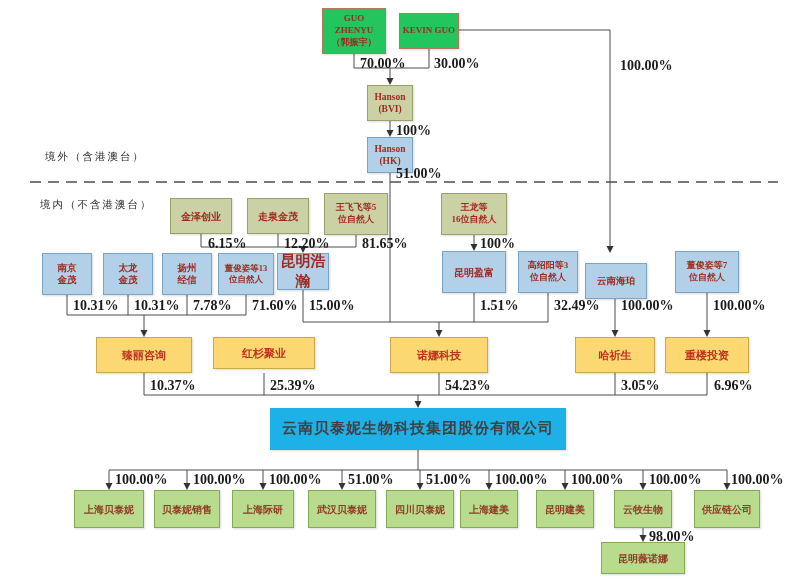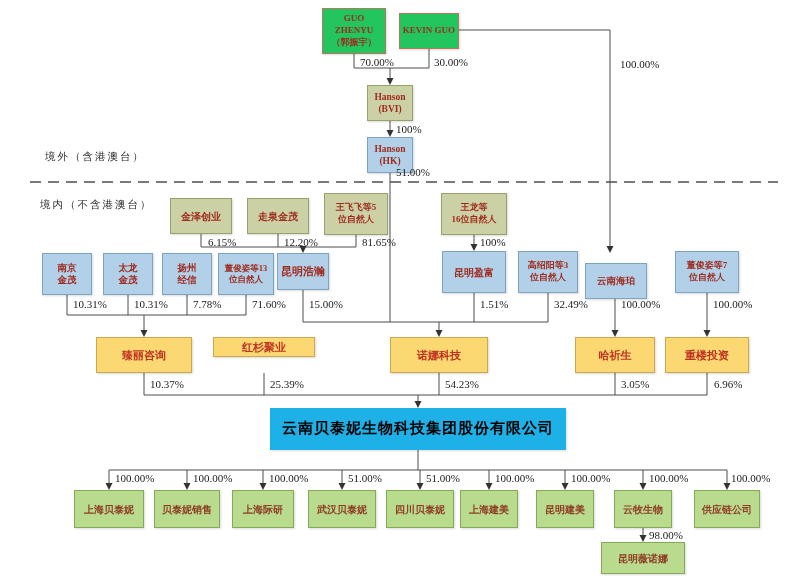--- a/index.html
+++ b/index.html
@@ -11,24 +11,24 @@
   .node{
     position:absolute;display:flex;align-items:center;justify-content:center;
     text-align:center;box-sizing:border-box;border:1px solid #888;
     white-space:pre-line;font-weight:bold;line-height:1.3;
     box-shadow:1px 1px 2px rgba(0,0,0,0.15);
   }
   .salmon{background:#22c55e;border-color:#b9765a;color:#9e2b1f;}
   .olive {background:#ccd1a5;border-color:#99a06c;color:#9e2b1f;}
   .blue  {background:#b2d1e8;border-color:#7ba3c2;color:#9e2b1f;}
   .yellow{background:#fbd871;border-color:#c8a94e;color:#bf3222;}
-  .cyan  {background:#1eb1e7;border-color:#1eb1e7;color:#000000;letter-spacing:1px;}
+  .cyan  {background:#1eb1e7;border-color:#1eb1e7;color:#404040;letter-spacing:1px;}
   .green {background:#b8db8e;border-color:#84aa58;color:#8f3b24;}
   .pct{
-    position:absolute;font-size:11px;color:#1a1a1a;white-space:nowrap;
+    position:absolute;font-size:14px;color:#1a1a1a;white-space:nowrap;font-weight:bold;
   }
   .region{
     position:absolute;font-size:10.5px;color:#2b2b2b;letter-spacing:2px;white-space:nowrap;
   }
 </style>
 </head>
 <body>
 
 <div id="canvas">
 
@@ -108,30 +108,30 @@
 16位自然人</div>
 
   <div class="node blue" style="left:42px;top:253px;width:50px;height:42px;font-size:9.5px">南京
 金茂</div>
   <div class="node blue" style="left:103px;top:253px;width:50px;height:42px;font-size:9.5px">太龙
 金茂</div>
   <div class="node blue" style="left:162px;top:253px;width:50px;height:42px;font-size:9.5px">扬州
 经信</div>
   <div class="node blue" style="left:218px;top:253px;width:56px;height:42px;font-size:8.5px">董俊姿等13
 位自然人</div>
-  <div class="node blue" style="left:277px;top:253px;width:52px;height:37px;font-size:11px">昆明浩瀚</div>
+  <div class="node blue" style="left:277px;top:253px;width:52px;height:37px;font-size:15px">昆明浩瀚</div>
   <div class="node blue" style="left:442px;top:251px;width:64px;height:42px;font-size:10px">昆明盈富</div>
   <div class="node blue" style="left:518px;top:251px;width:60px;height:42px;font-size:9px">高绍阳等3
 位自然人</div>
   <div class="node blue" style="left:585px;top:263px;width:62px;height:36px;font-size:9.5px">云南海珀</div>
   <div class="node blue" style="left:675px;top:251px;width:64px;height:42px;font-size:9px">董俊姿等7
 位自然人</div>
 
   <div class="node yellow" style="left:96px;top:337px;width:96px;height:36px;font-size:11px">臻丽咨询</div>
-  <div class="node yellow" style="left:213px;top:337px;width:102px;height:20px;font-size:11px">红杉聚业</div>
+  <div class="node yellow" style="left:213px;top:337px;width:102px;height:32px;font-size:11px">红杉聚业</div>
   <div class="node yellow" style="left:390px;top:337px;width:98px;height:36px;font-size:11px">诺娜科技</div>
   <div class="node yellow" style="left:575px;top:337px;width:80px;height:36px;font-size:11px">哈祈生</div>
   <div class="node yellow" style="left:665px;top:337px;width:84px;height:36px;font-size:11px">重楼投资</div>
 
   <div class="node cyan" style="left:270px;top:408px;width:296px;height:42px;font-size:15px">云南贝泰妮生物科技集团股份有限公司</div>
 
   <div class="node green" style="left:74px;top:490px;width:70px;height:38px;font-size:10px">上海贝泰妮</div>
   <div class="node green" style="left:154px;top:490px;width:66px;height:38px;font-size:10px">贝泰妮销售</div>
   <div class="node green" style="left:232px;top:490px;width:62px;height:38px;font-size:10px">上海际研</div>
   <div class="node green" style="left:308px;top:490px;width:68px;height:38px;font-size:10px">武汉贝泰妮</div>

